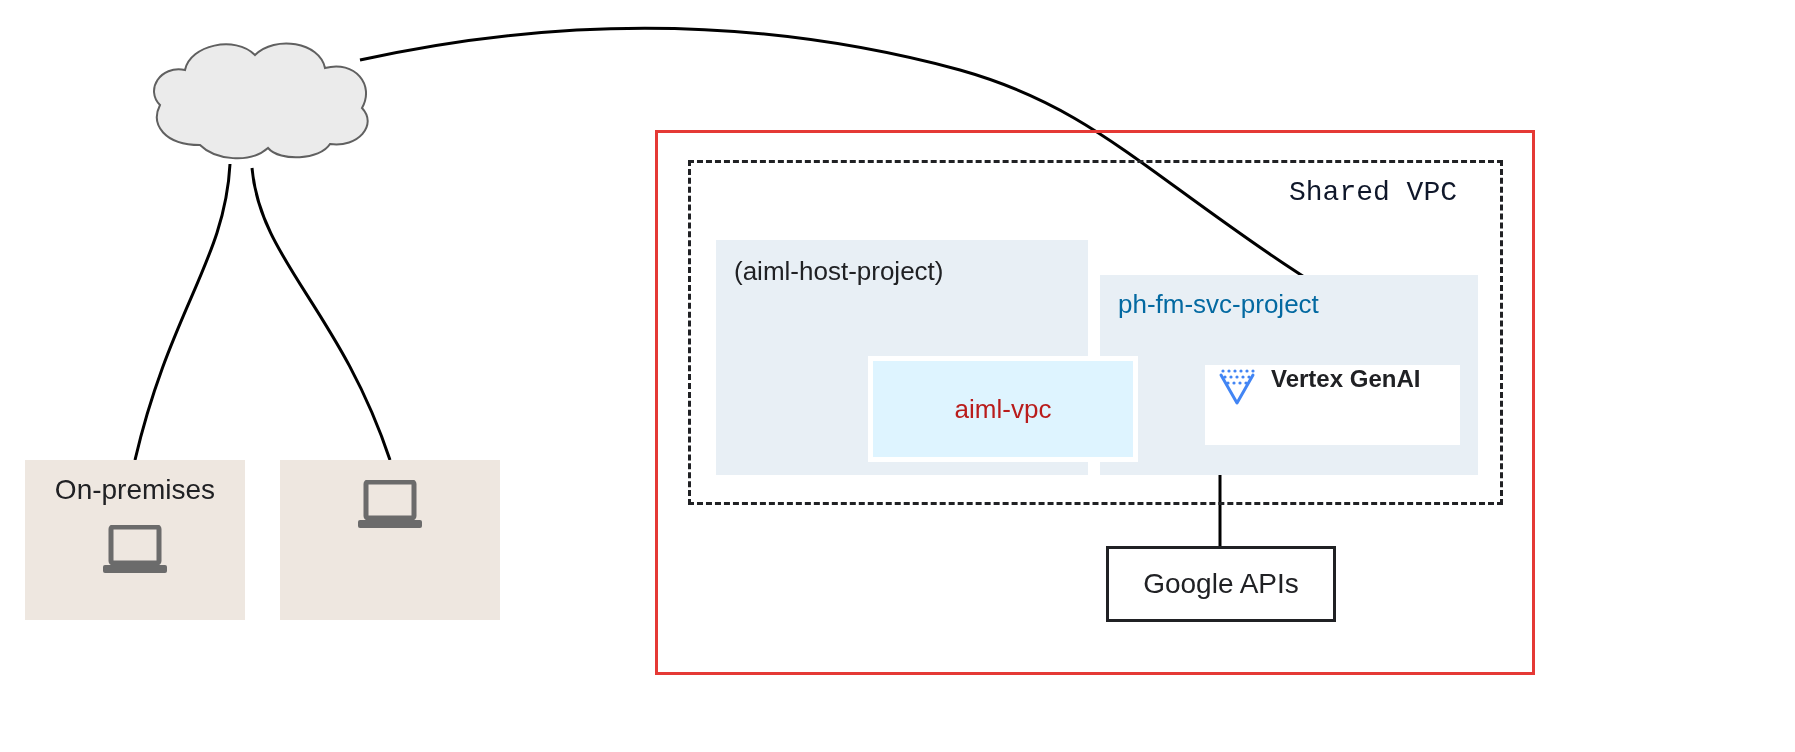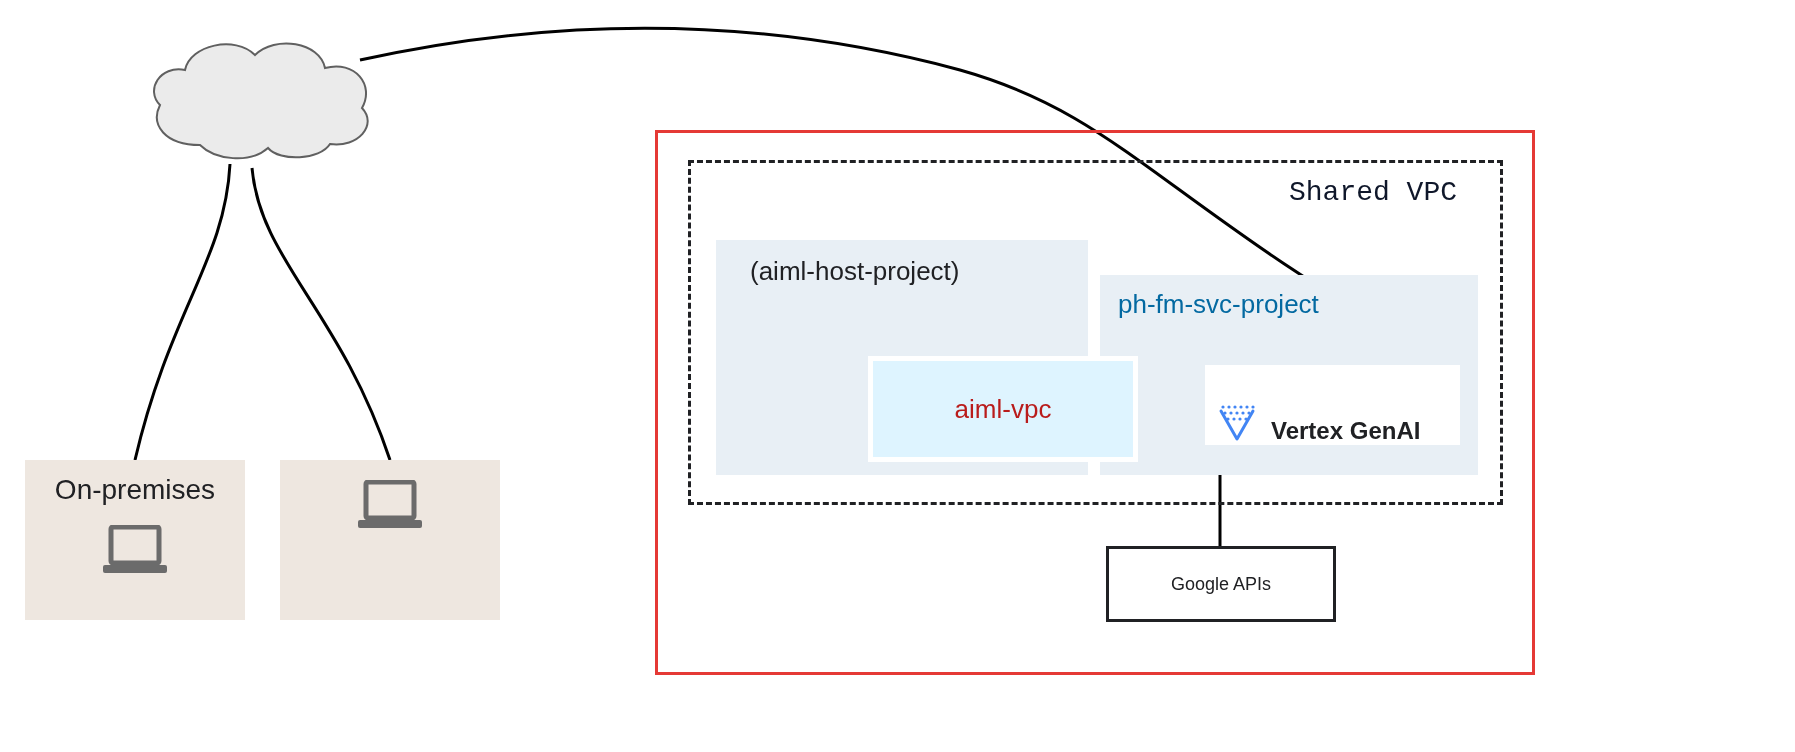--- a/index.html
+++ b/index.html
@@ -80,21 +80,21 @@
       font-family: Liberation Mono, monospace;
     }
 
     
     .host-project {
       left: 716px;
       top: 240px;
       width: 372px;
       height: 235px;
       background: #e8eff5;
-      padding: 16px 34px;
+      padding: 16px 18px;
     }
     .host-project-label {
       font-size: 26px;
       color: #202124;
     }
 
     
     .svc-project {
       left: 1100px;
       top: 275px;
@@ -127,21 +127,21 @@
 
     
     .vertex-box {
       left: 1200px;
       top: 360px;
       width: 265px;
       height: 90px;
       background: #ffffff;
       border: 5px solid #e8eff5;
       display: flex;
-      align-items: flex-end;
+      align-items: flex-start;
       gap: 12px;
       padding: 0 10px;
     }
     .vertex-icon { width: 44px; height: 44px; flex-shrink: 0; }
     .vertex-label {
       font-size: 24px;
       font-weight: 700;
       color: #202124;
     }
 
@@ -151,21 +151,21 @@
       top: 546px;
       width: 230px;
       height: 76px;
       border: 3px solid #202124;
       background: #ffffff;
       display: flex;
       align-items: center;
       justify-content: center;
     }
     .google-apis-label {
-      font-size: 18px;
+      font-size: 28px;
       color: #202124;
     }
 
     
     .connectors {
       position: absolute;
       left: 0;
       top: 0;
       width: 1795px;
       height: 752px;

